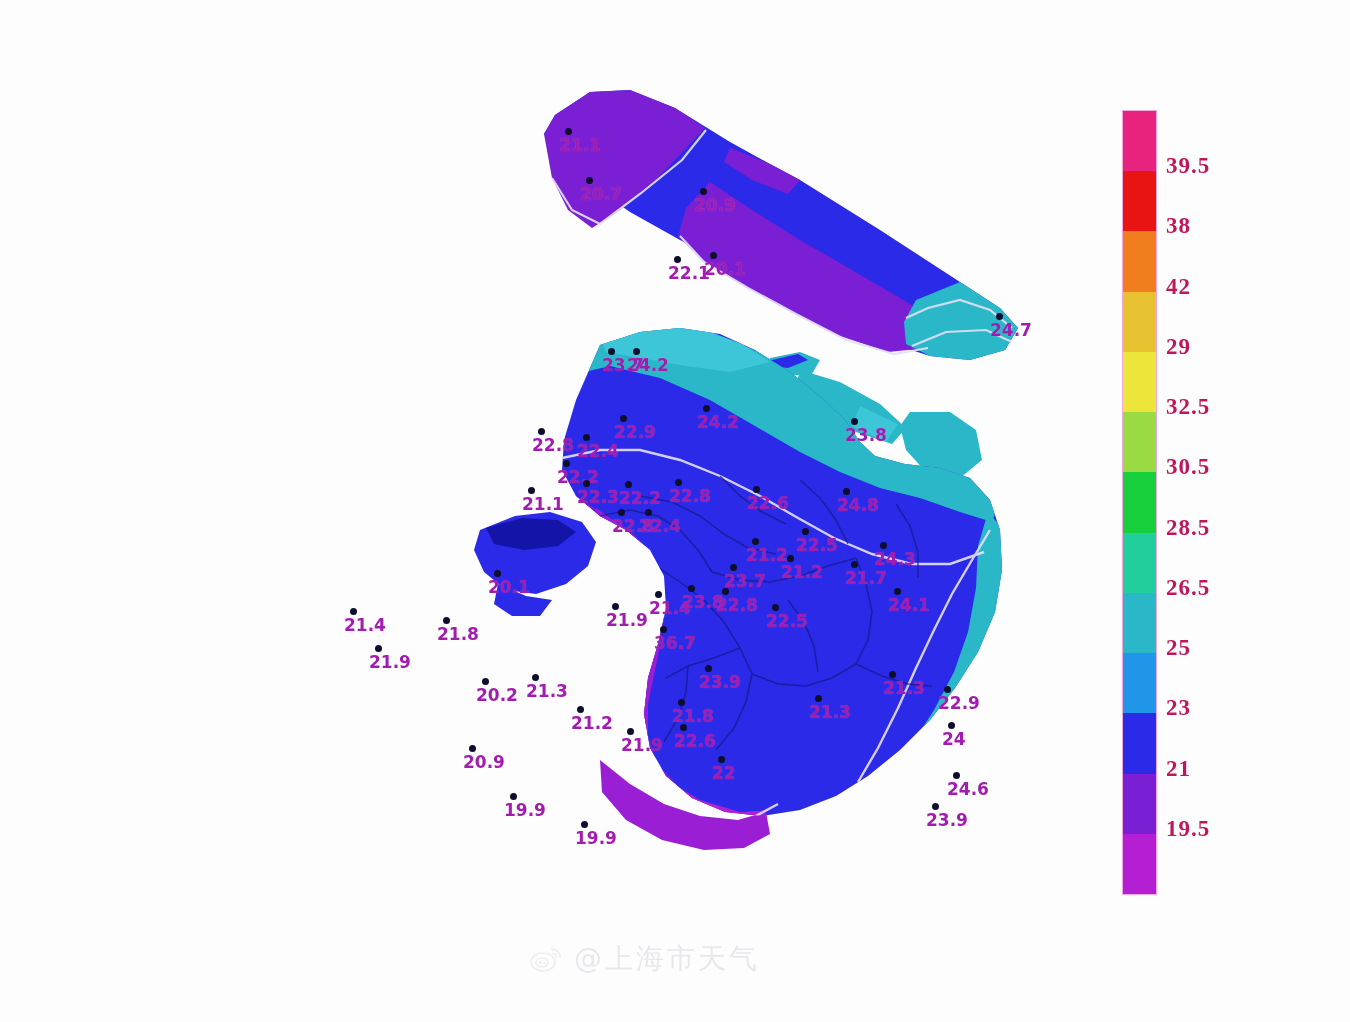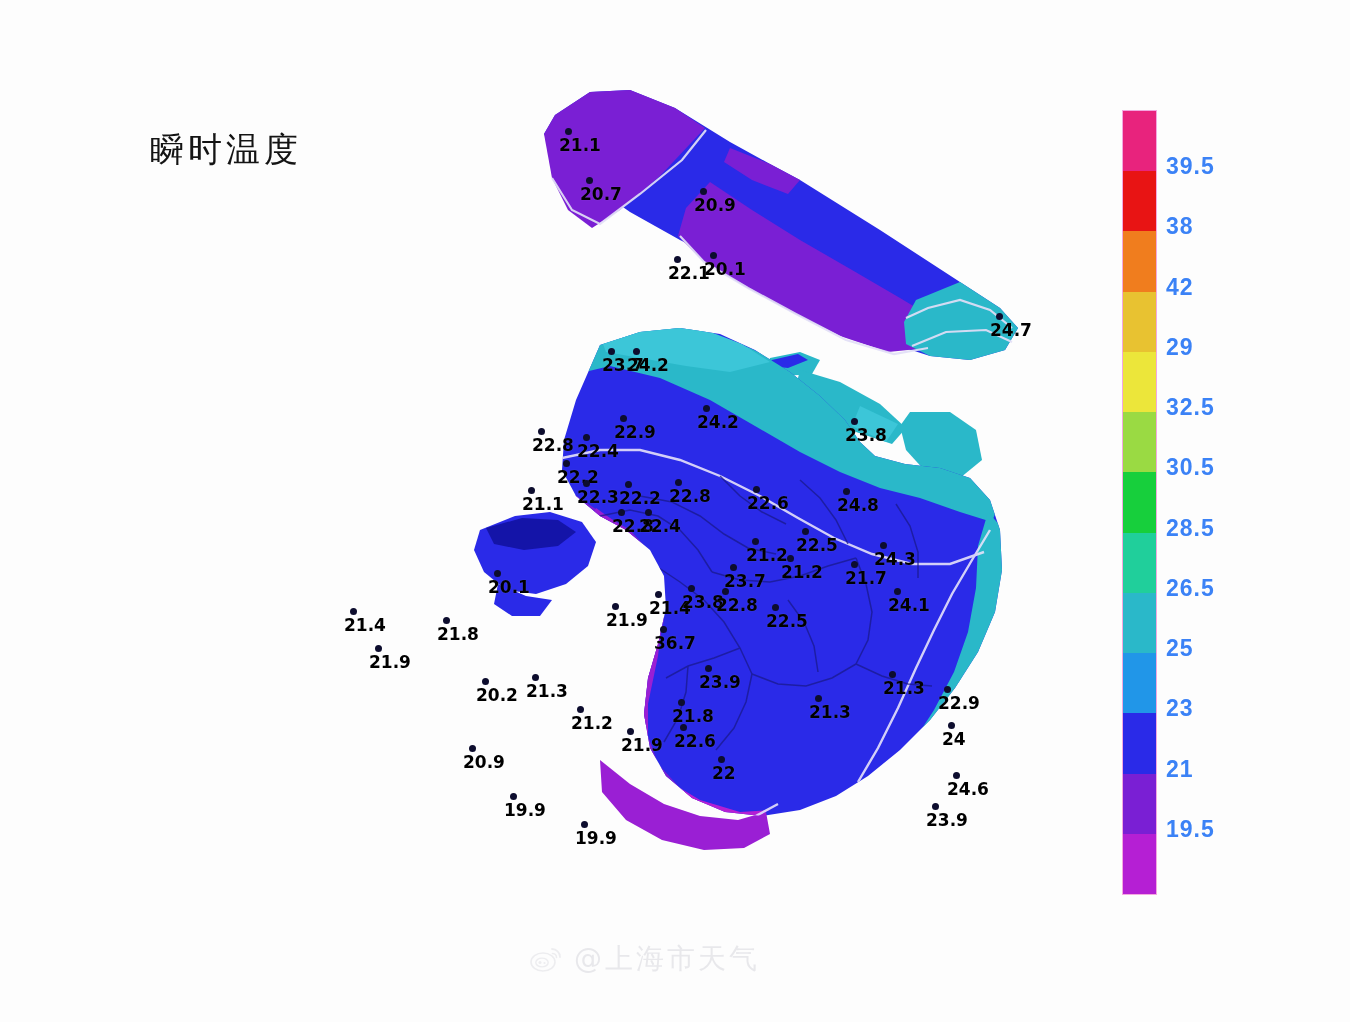--- a/index.html
+++ b/index.html
@@ -44,38 +44,38 @@
 
   
   .station{position:absolute;}
   .dot{
     position:absolute;width:7px;height:7px;border-radius:50%;
     background:#0d0d2e;left:0;top:0;
   }
   .val{
     position:absolute;left:-6px;top:7px;
     font-family:"DejaVu Sans",sans-serif;
-    font-size:17px;font-weight:600;color:#000000;
+    font-size:17px;font-weight:600;color:#a21caf;
     white-space:nowrap;
     text-shadow:0 0 1px rgba(255,255,255,.25);
   }
 
   
   #colorbar-wrap{position:absolute;left:1118px;top:105px;width:200px;height:800px;}
   #colorbar{
     position:absolute;left:4px;top:5px;width:33px;height:783px;
     border:1px solid #f3a8e0;
     display:flex;flex-direction:column;
   }
   #colorbar .band{flex:1 1 0;}
   #cb-labels{position:absolute;left:48px;top:0;width:140px;height:793px;}
   .cb-label{
     position:absolute;left:0;
-    font-family:Liberation Sans, sans-serif;
-    font-size:23px;font-weight:bold;color:#3b82f6;
+    font-family:Liberation Serif, serif;
+    font-size:23px;font-weight:bold;color:#be185d;
     letter-spacing:1px;white-space:nowrap;
   }
 
   
   #watermark{
     position:absolute;left:530px;top:940px;
     display:flex;align-items:center;gap:10px;
     opacity:.30;
   }
   #wb-logo{width:34px;height:28px;}
@@ -83,21 +83,20 @@
     font-family:"DejaVu Sans",sans-serif;
     font-size:28px;color:#b9b9c4;letter-spacing:3px;white-space:nowrap;
   }
 </style>
 </head>
 <body>
 
 <div id="stage">
 
   <div id="header">
-    <div id="sub-title">瞬时温度</div>
   </div>
 
   <div id="map-wrap">
     <svg id="map-svg" viewBox="0 0 760 880">
       <defs>
         <clipPath id="clip-chongming">
           <path d="M255,55 L290,32 L330,30 L375,48 L430,82 L470,104 L500,120
                    L540,145 L580,170 L620,196 L660,222 L700,248 L718,268
                    L705,290 L670,300 L630,296 L580,280 L530,258 L480,232
                    L430,205 L380,180 L330,152 L290,124 L258,98 L244,74 Z"></path>

